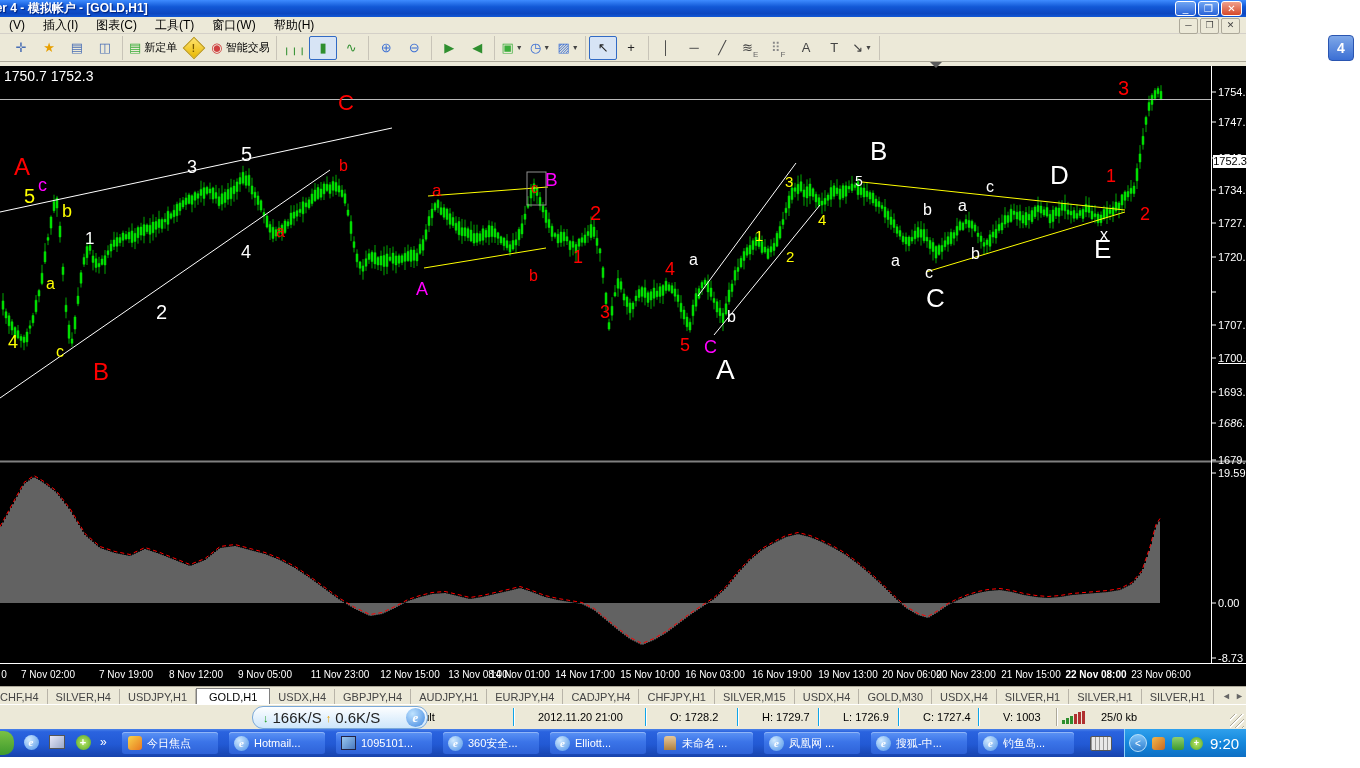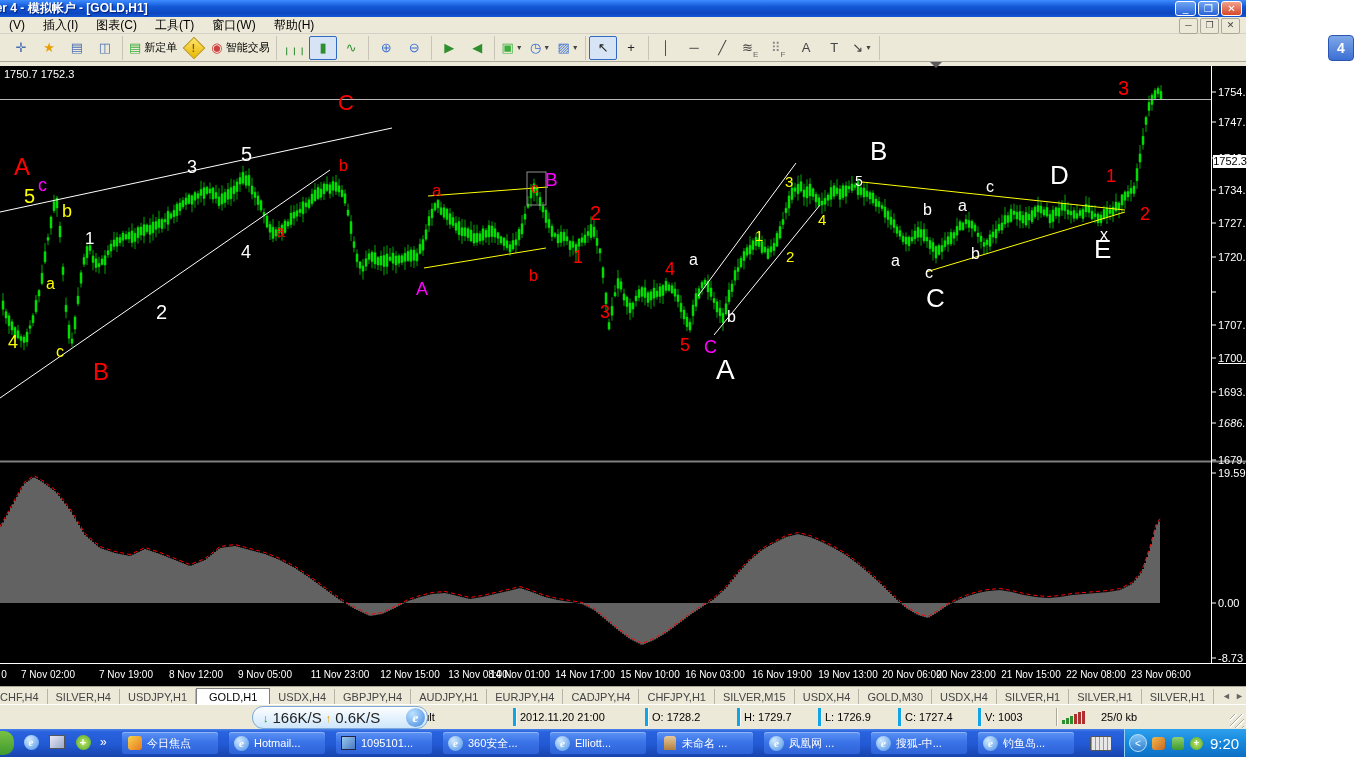--- a/index.html
+++ b/index.html
@@ -40,33 +40,33 @@
   .chartwrap{position:absolute;left:0;top:62px;width:1246px;height:624px;background:#000;}
   .graystrip{position:absolute;left:0;top:0;width:1246px;height:4px;background:#ECE9D8;}
   .shiftmark{position:absolute;left:930px;top:0px;width:0;height:0;
     border-left:6px solid transparent;border-right:6px solid transparent;border-top:6px solid #5a5a5a;}
   #chartsvg{position:absolute;left:0;top:0;width:1246px;height:624px;}
   .anno{position:absolute;line-height:1;white-space:pre;}
   .axlab{position:absolute;left:1218px;color:#fff;font-size:11px;line-height:11px;}
   .curprice{position:absolute;left:1213px;top:93px;width:34px;height:13px;background:#fff;color:#000;
     font-size:11px;line-height:13px;text-align:center;}
   .tlab{position:absolute;top:607px;transform:translateX(-50%);color:#fff;font-size:10px;white-space:nowrap;}
-  .chartinfo{position:absolute;left:4px;top:6px;color:#fff;font-size:11px;}
+  .chartinfo{position:absolute;left:4px;top:6px;color:#fff;font-size:14px;}
   
   .tabsrow{position:absolute;left:0;top:686px;width:1246px;height:18px;background:#ECE9D8;
     border-top:1px solid #ACA899;display:flex;align-items:flex-end;overflow:hidden;}
   .tab{font-size:11px;color:#444;padding:2px 8px 2px 8px;white-space:nowrap;border-right:1px solid #B8B4A8;}
   .tab.active{background:#fff;color:#000;border:1px solid #808080;border-bottom:none;
     padding:2px 12px;font-size:11px;position:relative;top:0;}
   .tabarrows{margin-left:auto;display:flex;gap:4px;padding:0 8px;font-size:9px;color:#666;align-items:center;height:100%;}
   
   .statusbar{position:absolute;left:0;top:704px;width:1246px;height:25px;background:#ECE9D8;
     border-top:1px solid #fff;font-size:11px;color:#000;}
-  .scell{position:absolute;top:3px;height:18px;line-height:18px;border-left:3px solid #0ea5e9;
-    box-shadow:inset 1px 0 0 #fff;padding-left:4px;box-sizing:border-box;white-space:nowrap;}
+  .scell{position:absolute;top:3px;height:18px;line-height:18px;border-left:1px solid #0ea5e9;
+    box-shadow:inset 1px 0 0 #fff;padding-left:24px;box-sizing:border-box;white-space:nowrap;}
   .defaulttext{position:absolute;left:400px;top:3px;height:18px;line-height:18px;}
   .grip{position:absolute;right:2px;bottom:2px;width:14px;height:14px;
     background:repeating-linear-gradient(135deg,transparent 0 3px,#ACA899 3px 4px,#fff 4px 5px);}
   .sigbars{position:absolute;left:1062px;top:6px;display:flex;align-items:flex-end;gap:1px;height:13px;}
   .sigbars i{display:block;width:3px;}
   
   .speedwidget{position:absolute;left:252px;top:1px;width:176px;height:23px;border-radius:11px;
     background:linear-gradient(180deg,#FDFEFF,#CDE6FB);border:1px solid #7AA8D8;display:flex;
     align-items:center;padding:0 2px 0 10px;box-sizing:border-box;gap:4px;}
   .speedwidget .dn{color:#1E9E1E;font-weight:bold;font-size:11px;}
@@ -365,21 +365,21 @@
         <div class="tlab" style="left: 478px;">13 Nov 08:00</div>
         <div class="tlab" style="left: 520px;">14 Nov 01:00</div>
         <div class="tlab" style="left: 585px;">14 Nov 17:00</div>
         <div class="tlab" style="left: 650px;">15 Nov 10:00</div>
         <div class="tlab" style="left: 715px;">16 Nov 03:00</div>
         <div class="tlab" style="left: 782px;">16 Nov 19:00</div>
         <div class="tlab" style="left: 848px;">19 Nov 13:00</div>
         <div class="tlab" style="left: 912px;">20 Nov 06:00</div>
         <div class="tlab" style="left: 966px;">20 Nov 23:00</div>
         <div class="tlab" style="left: 1031px;">21 Nov 15:00</div>
-        <div class="tlab" style="left: 1096px;">22 Nov 08:00</div>
+        <div class="tlab" style="left: 1096px; font-weight: bold;">22 Nov 08:00</div>
         <div class="tlab" style="left: 1161px;">23 Nov 06:00</div>
       </div>
   </div>
 
   <div class="tabsrow" id="tabsrow">
       <div class="tab" style="margin-left: -8px;">CHF,H4</div>
       <div class="tab">SILVER,H4</div>
       <div class="tab">USDJPY,H1</div>
       <div class="tab active">GOLD,H1</div>
       <div class="tab">USDX,H4</div>

